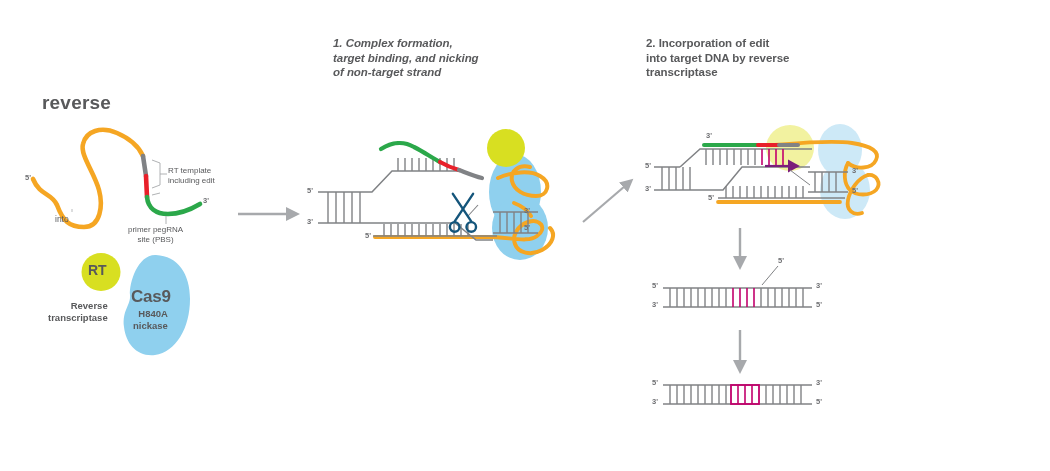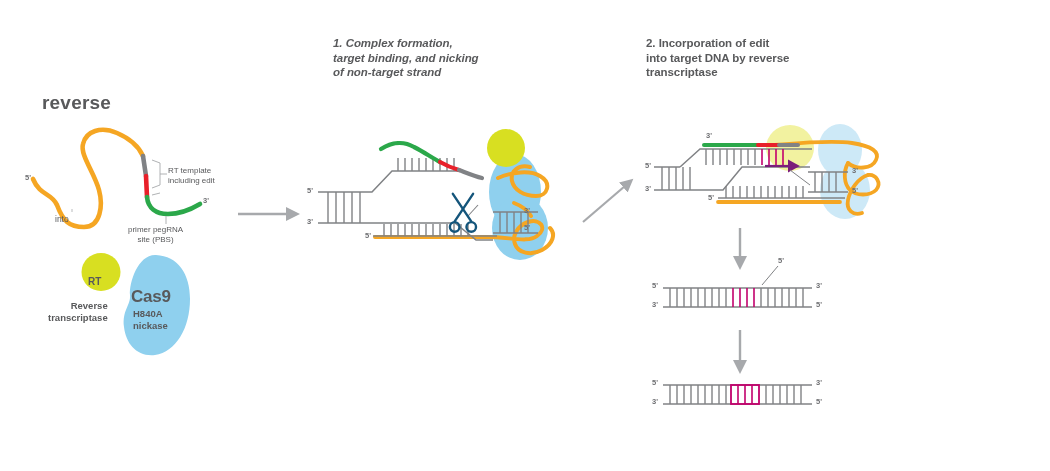--- a/index.html
+++ b/index.html
@@ -46,41 +46,42 @@
   }
   .lbl {
     position: absolute;
     font-family: "Liberation Sans", sans-serif;
     color: #58595b;
     white-space: pre-line;
   }
   .lbl-prime { font-size: 7.5px; font-weight: bold; color: #6d6e71; }
   .blob-text-rt {
     position: absolute;
-    left: 88px; top: 276px;
-    font-size: 10px;
+    left: 88px; top: 262px;
+    font-size: 14px;
     font-weight: bold;
     color: #58595b;
   }
   .blob-text-cas9 {
     position: absolute;
     left: 131px; top: 287px;
     font-size: 17px;
     font-weight: bold;
     color: #58595b;
     letter-spacing: -0.2px;
   }
   .blob-text-sub {
     position: absolute;
     left: 133px; top: 308px;
     font-size: 9.5px;
     line-height: 12px;
     font-weight: bold;
     color: #58595b;
     white-space: pre-line;
+    text-align: right;
   }
   .lbl-rt-desc {
     position: absolute;
     left: 48px; top: 300px;
     font-size: 9.5px;
     line-height: 11.5px;
     color: #58595b;
     text-align: right;
     white-space: pre-line;
     font-weight: bold;

